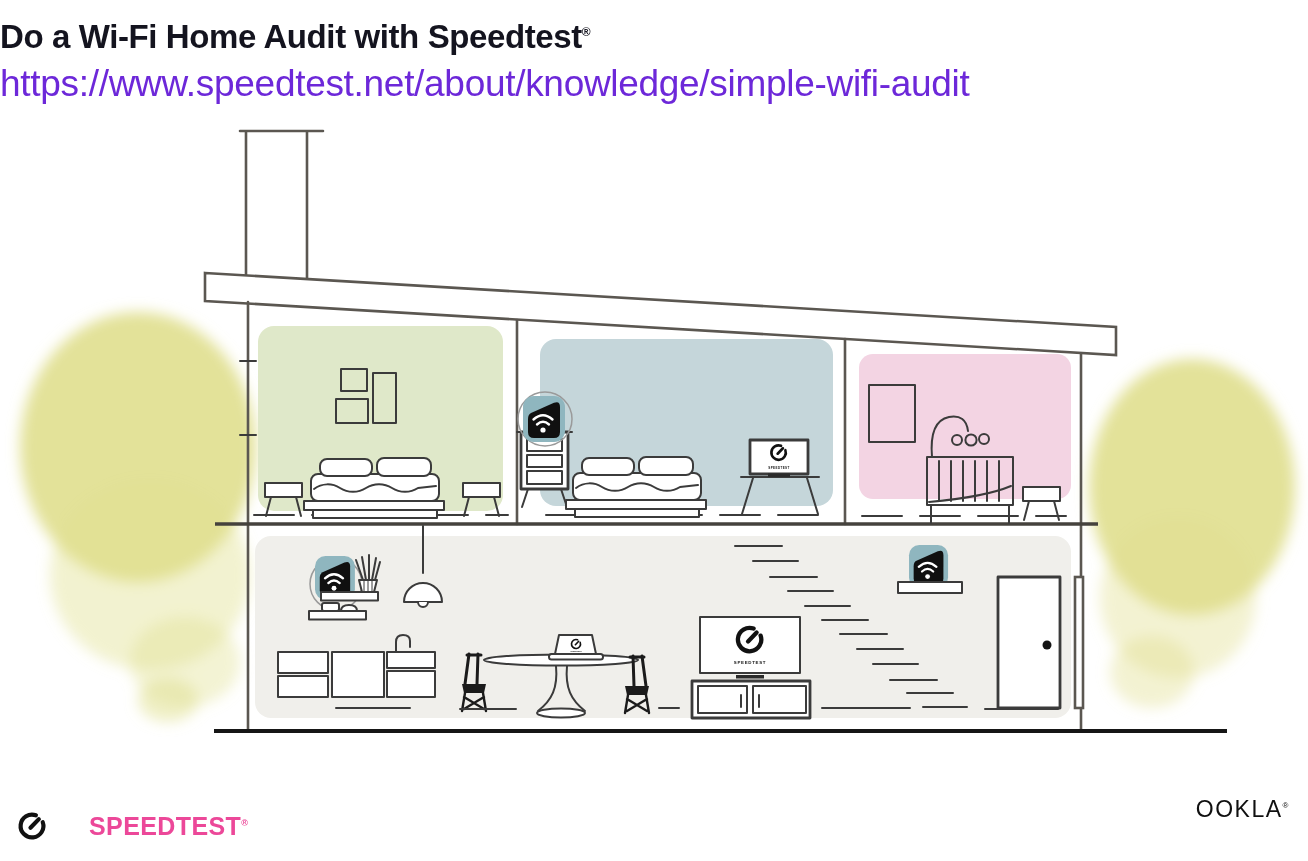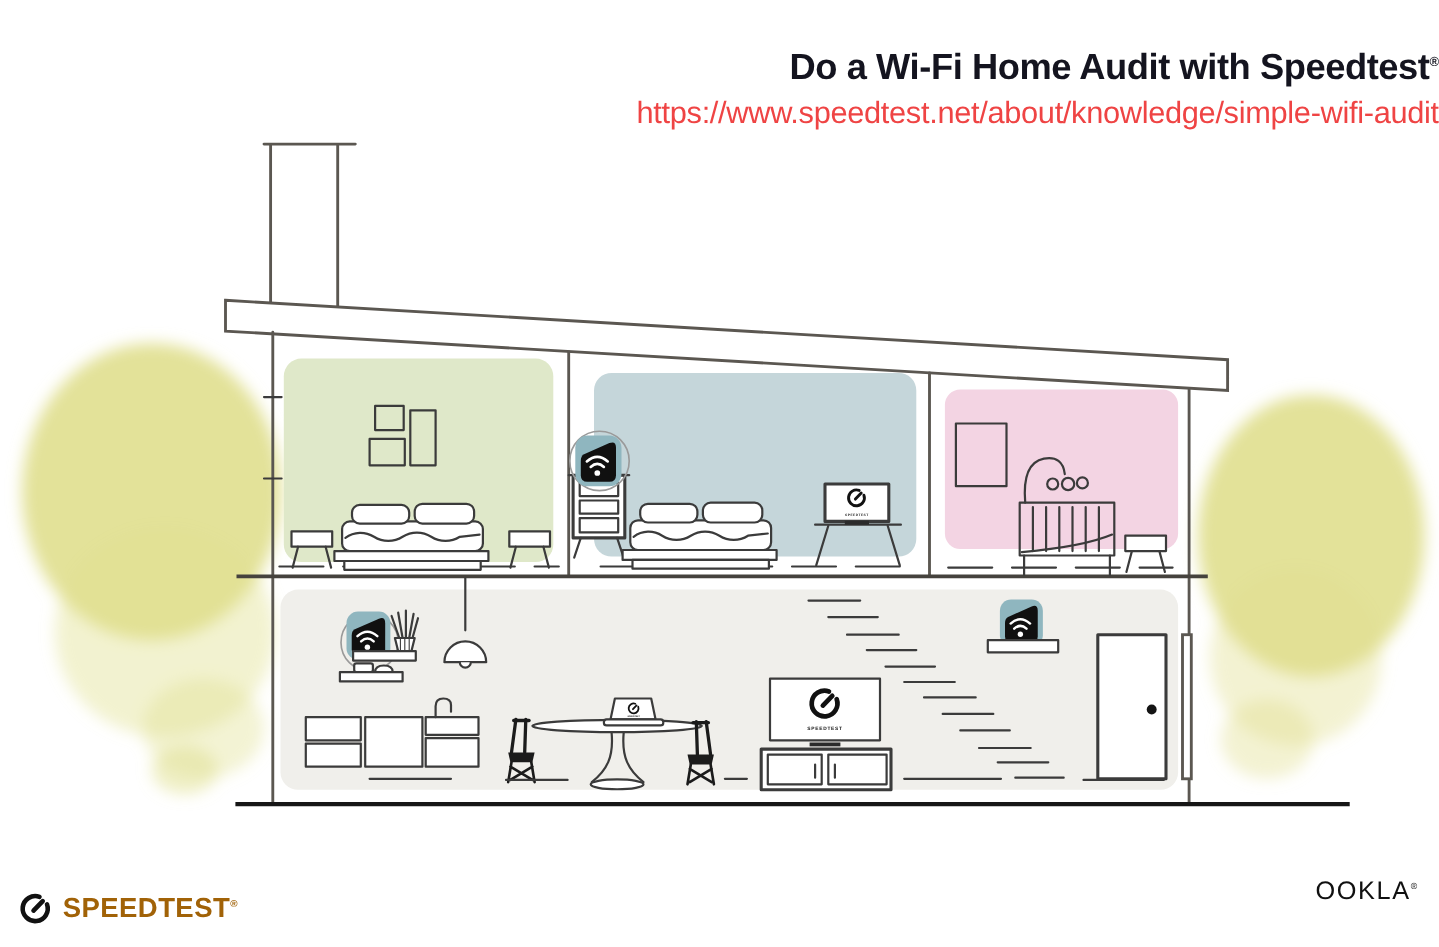--- a/index.html
+++ b/index.html
@@ -1,40 +1,40 @@
 <!DOCTYPE html>
 <html><head>
 <meta charset="utf-8">
 <style>
   html,body{margin:0;padding:0;}
   body{
     width:1308px;height:861px;position:relative;overflow:hidden;
     background:#ffffff;font-family:"Liberation Sans",sans-serif;
   }
-  .header{position:absolute;top:18px;left:0;width:100%;text-align:right;margin-top:24px;}
+  .header{position:absolute;top:18px;left:0;width:100%;text-align:left;}
   .title{
     margin:0;font-size:33px;font-weight:700;color:#14141f;letter-spacing:-0.4px;
     font-family:"Liberation Sans",sans-serif;
   }
   .title sup{font-size:12px;font-weight:700;}
   .url{
-    margin-top:7px;font-size:28px;font-weight:400;color:#ef4444;letter-spacing:-0.3px;
+    margin-top:7px;font-size:37px;font-weight:400;color:#6d28d9;letter-spacing:-0.3px;
   }
   svg.scene{position:absolute;left:0;top:0;}
   
   .ln{stroke:#3b3b3b;stroke-width:2;fill:none;stroke-linecap:round;stroke-linejoin:round;}
   .lnf{stroke:#3b3b3b;stroke-width:2;fill:#ffffff;stroke-linecap:round;stroke-linejoin:round;}
   .thick{stroke-width:2.8;}
   .struct{stroke:#5b5751;stroke-width:2.6;fill:none;stroke-linecap:round;}
   .structf{stroke:#5b5751;stroke-width:2.6;fill:#ffffff;}
   .chair-ln{stroke:#1b1b1b;stroke-width:3;fill:none;stroke-linecap:round;}
   .chair-ln2{stroke:#1b1b1b;stroke-width:2.4;fill:none;stroke-linecap:round;}
   text.screen{font-family:"Liberation Sans",sans-serif;font-weight:700;fill:#111;text-anchor:middle;}
   .footer-left{position:absolute;left:16px;top:810px;display:flex;align-items:center;gap:9px;}
-  .st-word{font-size:25px;font-weight:700;letter-spacing:0.4px;color:#a16207;}
+  .st-word{font-size:25px;font-weight:700;letter-spacing:0.4px;color:#ec4899;margin-left:32px;}
   .st-word sup{font-size:9px;font-weight:700;}
   .footer-right{
     position:absolute;right:18px;top:796px;font-size:23px;font-weight:400;
     letter-spacing:1.5px;color:#101010;
   }
   .footer-right sup{font-size:8px;}
 </style>
 </head>
 <body>
 

